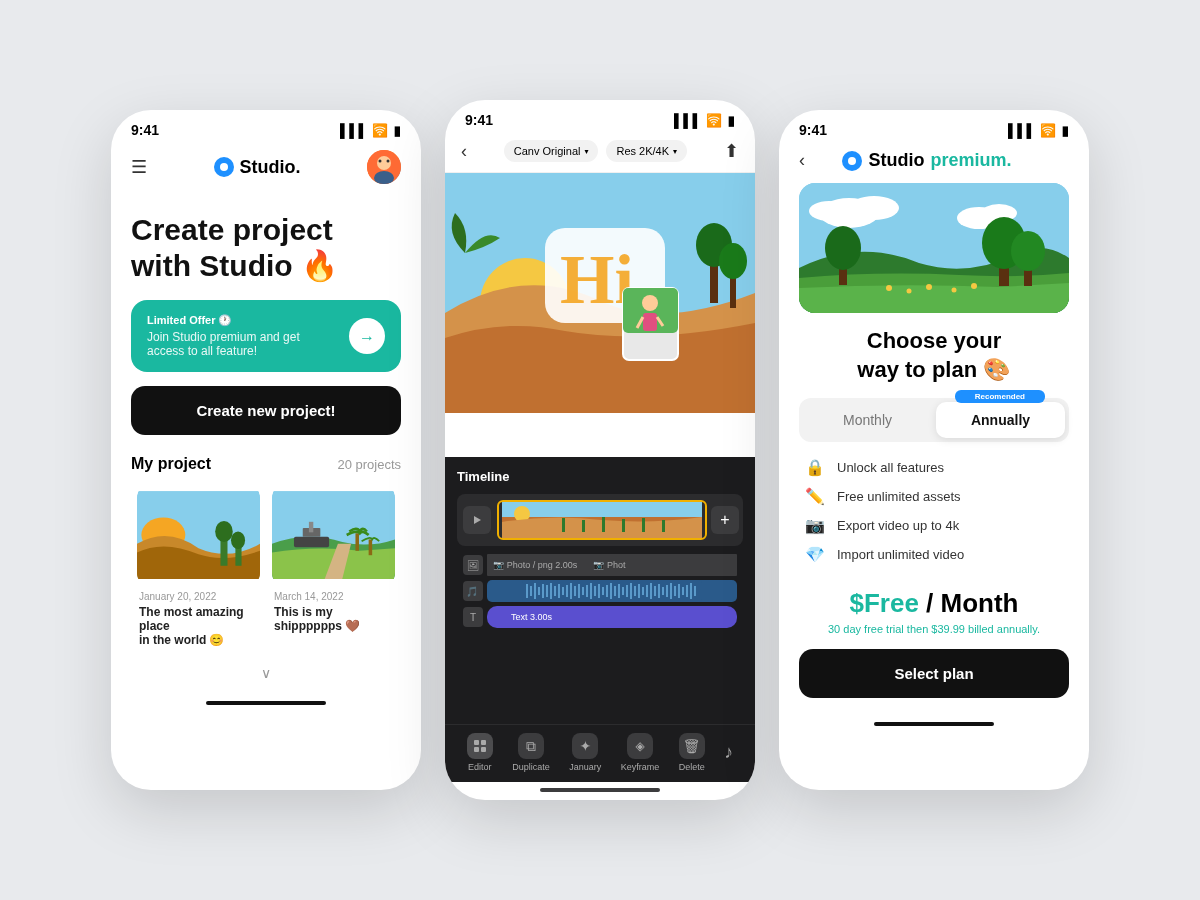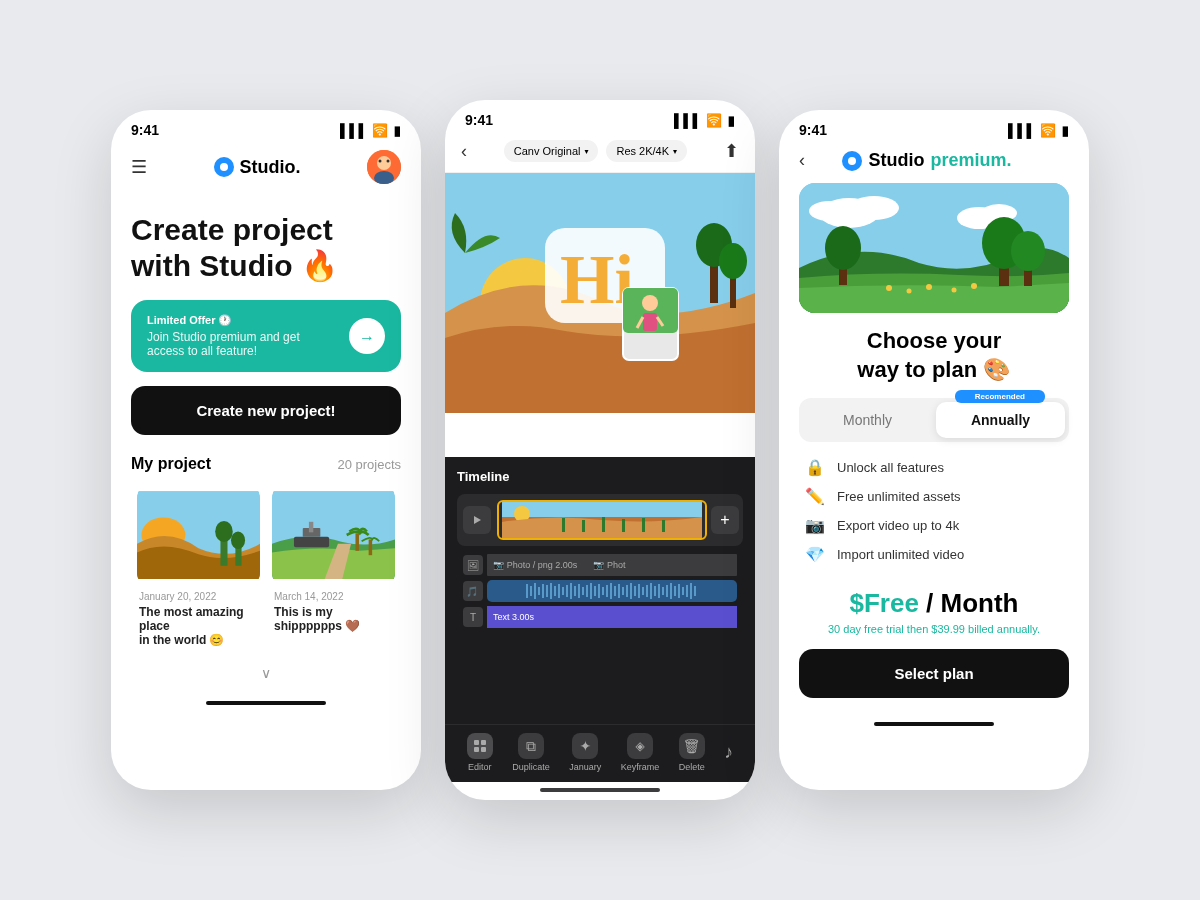--- a/index.html
+++ b/index.html
@@ -262,23 +262,23 @@
     }
     .audio-track {
       height: 22px;
       background: #2a5a8a;
       border-radius: 5px;
       flex: 1;
     }
     .text-track {
       height: 22px;
       background: #5a4fcf;
-      border-radius: 0;
+      border-radius: 10px;
       flex: 1;
-      display: flex; align-items: center; padding: 0 6px;
+      display: flex; align-items: center; padding: 0 24px;
       color: white; font-size: 9px;
     }
     .bottom-toolbar {
       background: #1c1c1e;
       display: flex;
       justify-content: space-around;
       align-items: center;
       padding: 8px 12px 10px;
       border-top: 1px solid #2c2c2e;
     }

